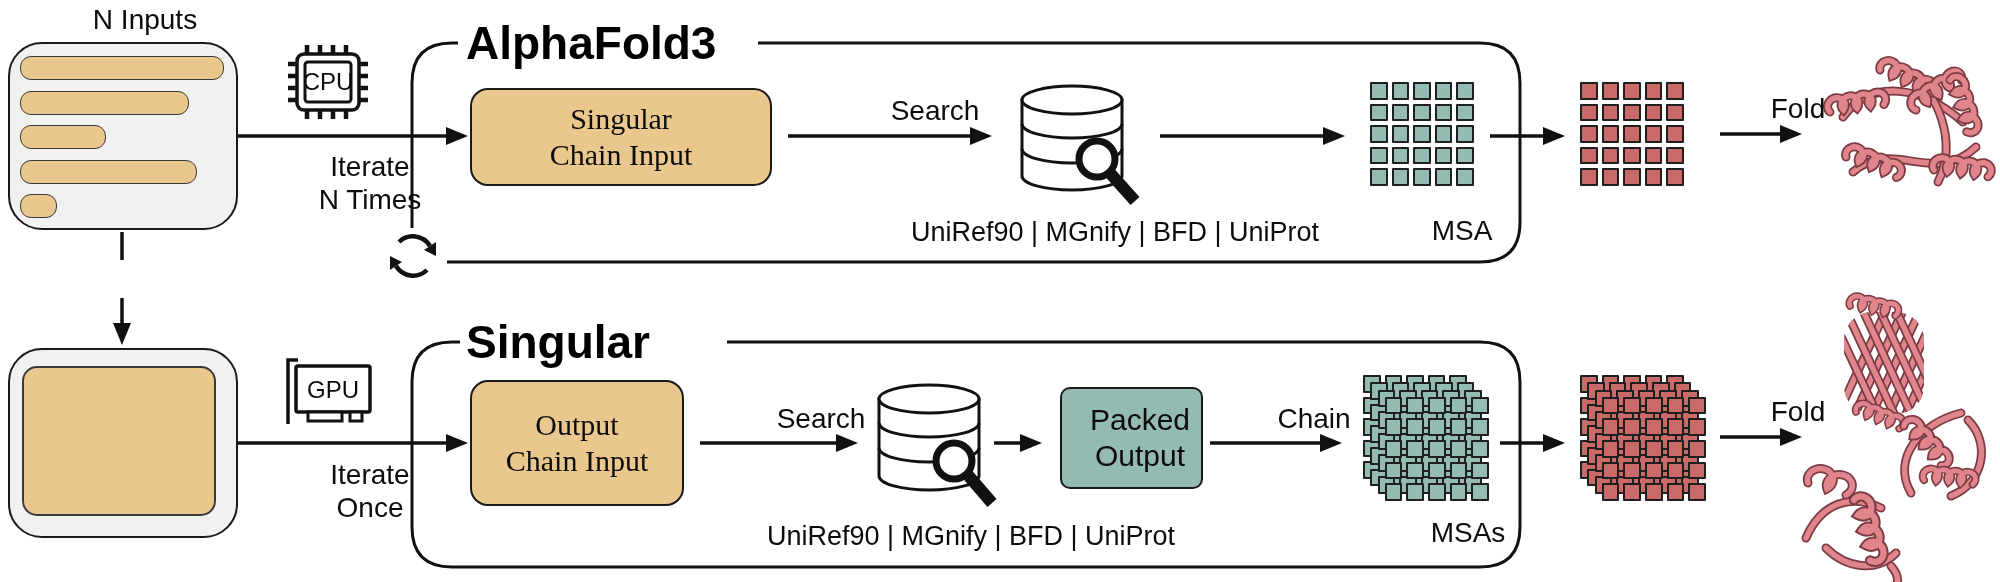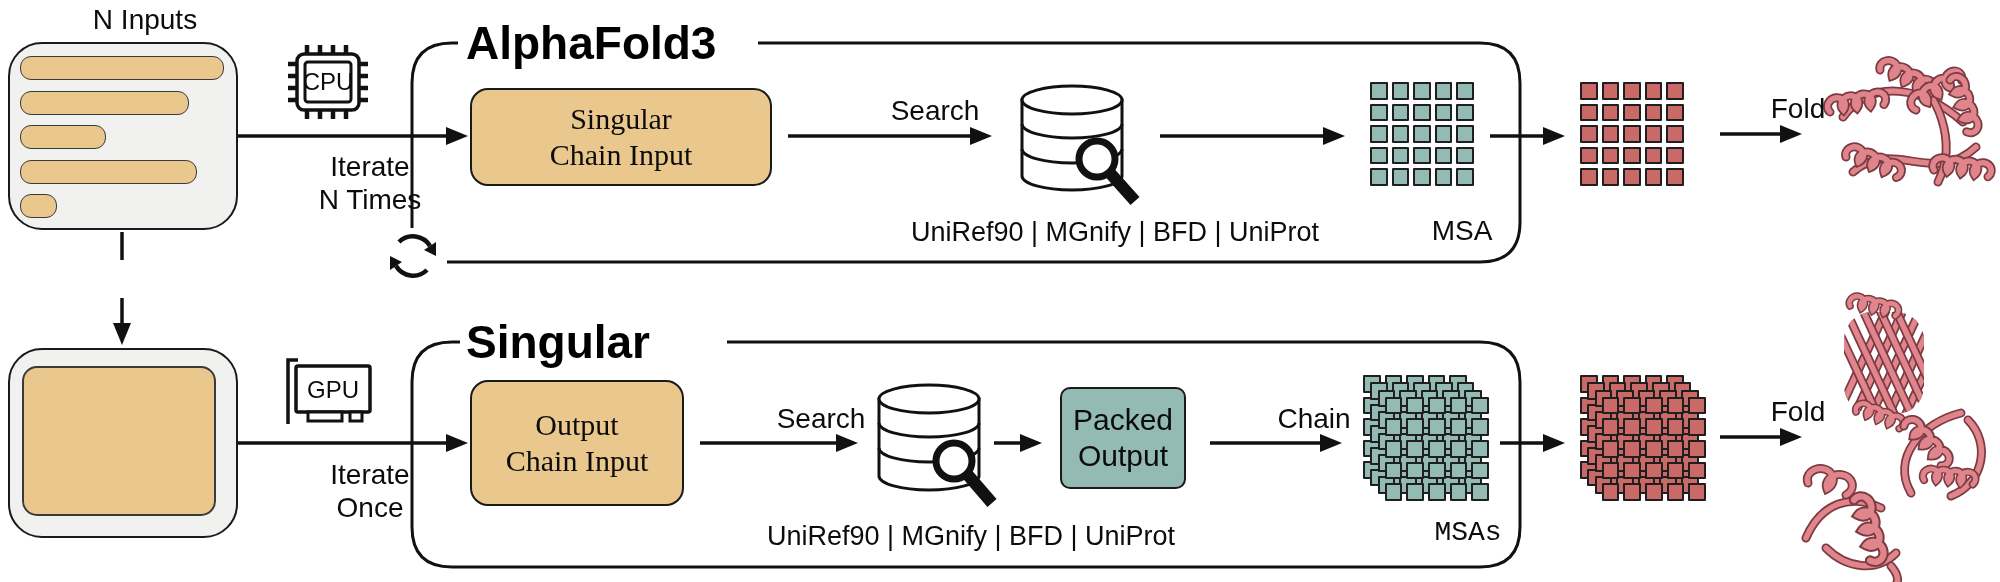--- a/index.html
+++ b/index.html
@@ -8,21 +8,21 @@
   svg.layer{position:absolute;left:0;top:0;}
 
   .lbl{position:absolute;font-size:28px;line-height:33px;text-align:center;white-space:pre-line;color:#0c0c0c;margin-left:40px;}
   .lbl.small{font-size:27px;}
   .chiplbl{position:absolute;font-size:24px;text-align:center;color:#0c0c0c;}
   .title{position:absolute;font-size:46px;line-height:46px;font-weight:bold;color:#000;white-space:nowrap;}
 
   .node{position:absolute;display:flex;align-items:center;justify-content:center;text-align:center;
         font-size:30px;line-height:36px;white-space:pre-line;border:2.5px solid #1a1a1a;color:#0c0c0c;}
   .tan{background:var(--tan);font-family:Liberation Serif, serif;}
-  .tealbox{background:var(--teal);}
+  .tealbox{background:var(--teal);padding-left:17px;}
 
   .srcbox{position:absolute;background:var(--gray_box);border:2.5px solid #1a1a1a;border-radius:34px;}
   .chain-bar{position:absolute;left:10px;height:22px;border-radius:11px;background:var(--tan);border:1.8px solid #3a3a3a;}
   .batch-block{position:absolute;left:12px;top:16px;width:190px;height:146px;border-radius:15px;
                background:var(--tan);border:2.5px solid #3a3a3a;}
 
   .gridbox{position:absolute;}
   .grid-layer{position:absolute;display:grid;gap:4px;}
   .grid-cell{width:17.6px;height:17.6px;border:2px solid #1f1f1f;border-radius:1px;box-sizing:border-box;}
 
@@ -433,21 +433,21 @@
         <div class="grid-cell" style="background: var(--teal);"></div>
         <div class="grid-cell" style="background: var(--teal);"></div>
         <div class="grid-cell" style="background: var(--teal);"></div>
         <div class="grid-cell" style="background: var(--teal);"></div>
         <div class="grid-cell" style="background: var(--teal);"></div>
         <div class="grid-cell" style="background: var(--teal);"></div>
         <div class="grid-cell" style="background: var(--teal);"></div>
         <div class="grid-cell" style="background: var(--teal);"></div>
       </div>
     </div>
-  <div class="lbl" style="left:1368px;top:516px;width:120px;font-family:Liberation Mono, monospace;">MSAs</div>
+  <div class="lbl" style="left:1368px;top:516px;width:120px;">MSAs</div>
   <div class="gridbox" style="left:1580px;top:375px;">
       <div class="grid-layer" style="left: 0px; top: 0px; grid-template-columns: repeat(5, 17.6px);">
         <div class="grid-cell" style="background: var(--red);"></div>
         <div class="grid-cell" style="background: var(--red);"></div>
         <div class="grid-cell" style="background: var(--red);"></div>
         <div class="grid-cell" style="background: var(--red);"></div>
         <div class="grid-cell" style="background: var(--red);"></div>
         <div class="grid-cell" style="background: var(--red);"></div>
         <div class="grid-cell" style="background: var(--red);"></div>
         <div class="grid-cell" style="background: var(--red);"></div>

